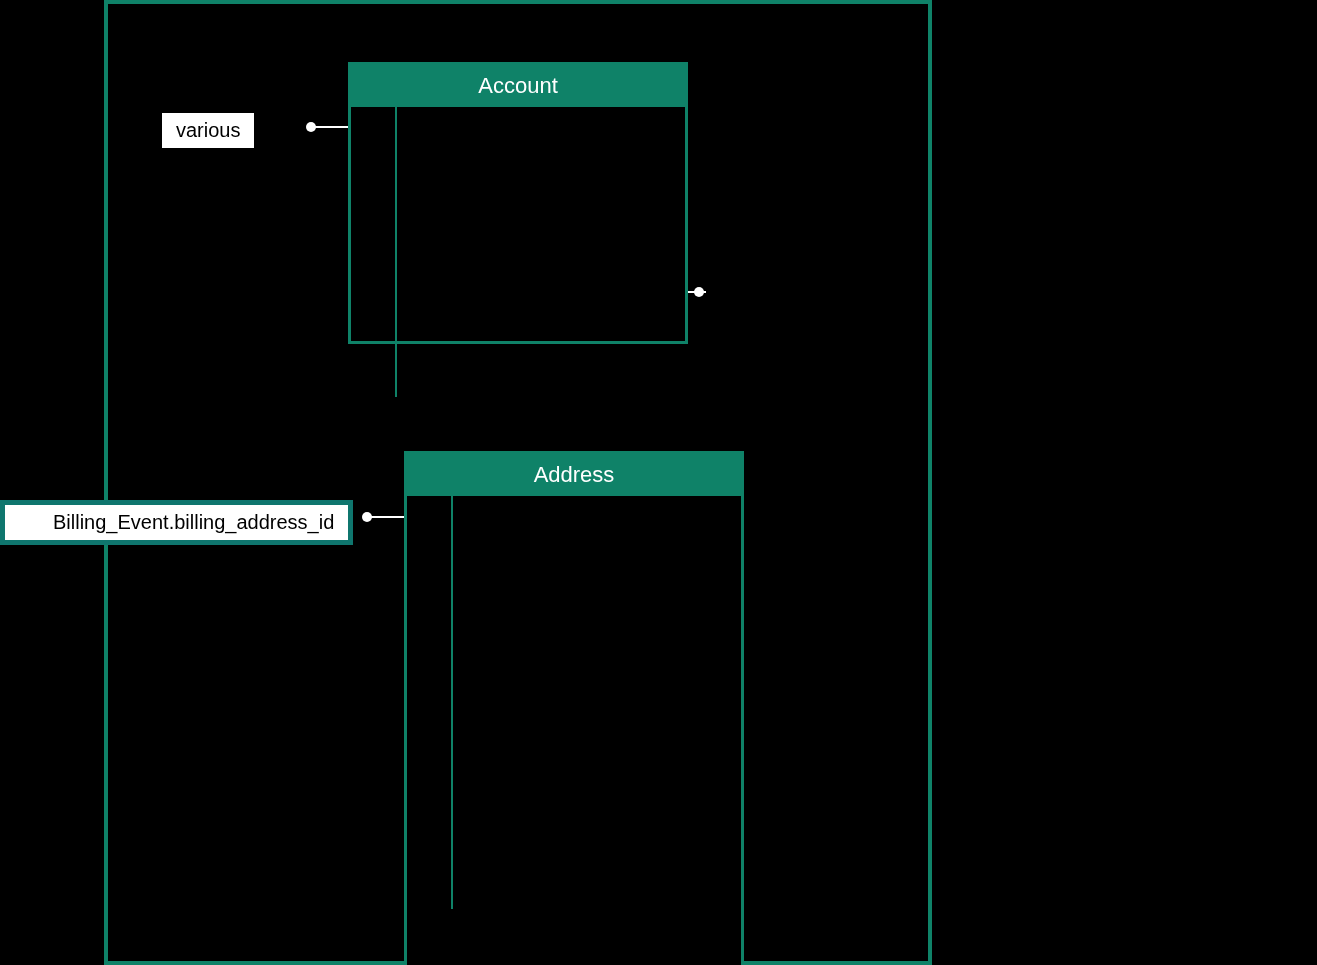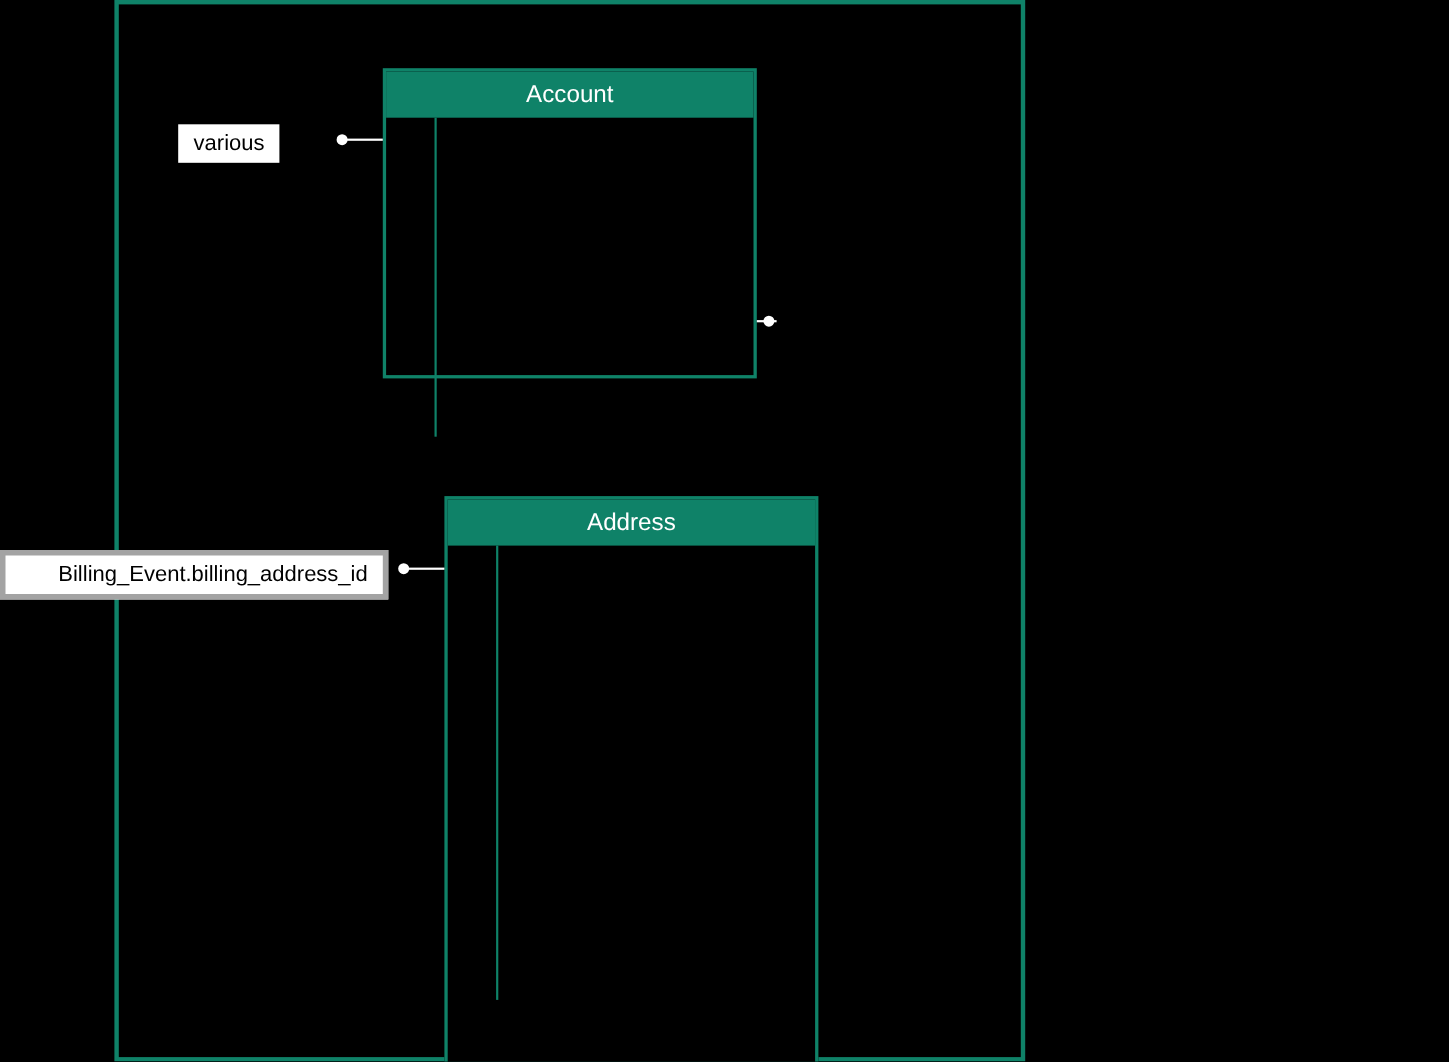--- a/index.html
+++ b/index.html
@@ -41,21 +41,21 @@
   }
   .tag {
     position: absolute;
     background: #fff;
     color: #000;
     font-size: 20px;
     padding: 6px 14px;
     white-space: nowrap;
   }
   .tag.highlight {
-    border: 5px solid #a3a3a3;
+    border: 5px solid #0f766e;
     padding-left: 48px;
   }
   .tag .italic { }
   .dot {
     position: absolute;
     width: 10px;
     height: 10px;
     background: #fff;
     border-radius: 50%;
   }

